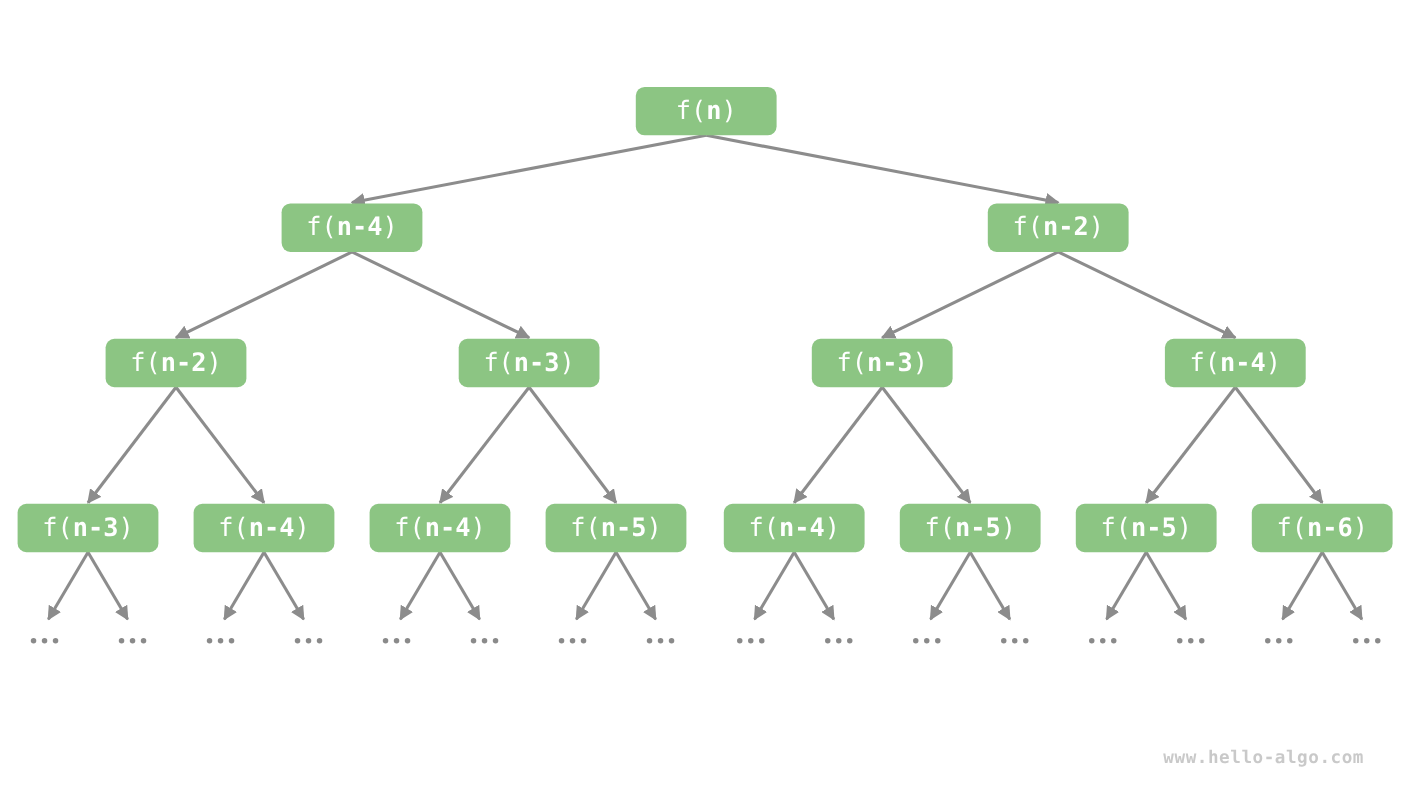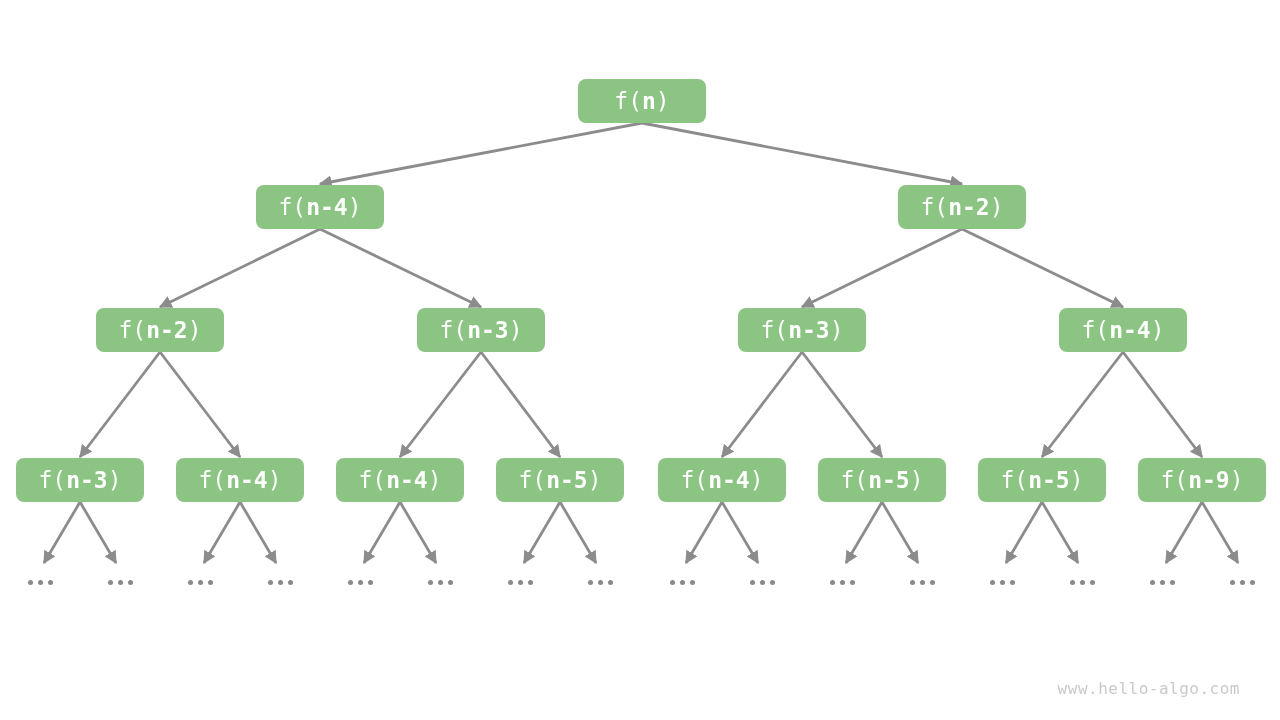--- a/index.html
+++ b/index.html
@@ -50,20 +50,21 @@
     background: var(--dot-color, #8A8A8A);
   }
   #watermark {
     position: absolute;
     right: 40px;
     top: 679px;
     z-index: 2;
     font-size: 16px;
     color: var(--wm-color, #C9C9C9);
     letter-spacing: 0.5px;
+    font-weight: bold;
   }
 </style>
 </head>
 <body>
 
 <div id="canvas">
   <svg id="edges" width="1280" height="720">
       <defs>
         <marker id="ah" viewBox="0 0 10 10" refX="9" refY="5" markerWidth="4.6" markerHeight="4.6" orient="auto-start-reverse">
           <path d="M0,0 L10,5 L0,10 z" fill="#8C8C8C"></path>
@@ -166,21 +167,21 @@
         <span class="varpart">n-5</span>
         <span>)</span>
       </div>
       <div class="node" style="left: 978px; top: 458px; width: 128px; height: 44px;">
         <span>f(</span>
         <span class="varpart">n-5</span>
         <span>)</span>
       </div>
       <div class="node" style="left: 1138px; top: 458px; width: 128px; height: 44px;">
         <span>f(</span>
-        <span class="varpart">n-9</span>
+        <span class="varpart">n-6</span>
         <span>)</span>
       </div>
     </div>
   <div id="leaves">
       <div class="leaf-dots" title="..." style="left: 28px; top: 580px;">
         <div class="dot"></div>
         <div class="dot"></div>
         <div class="dot"></div>
       </div>
       <div class="leaf-dots" title="..." style="left: 108px; top: 580px;">

